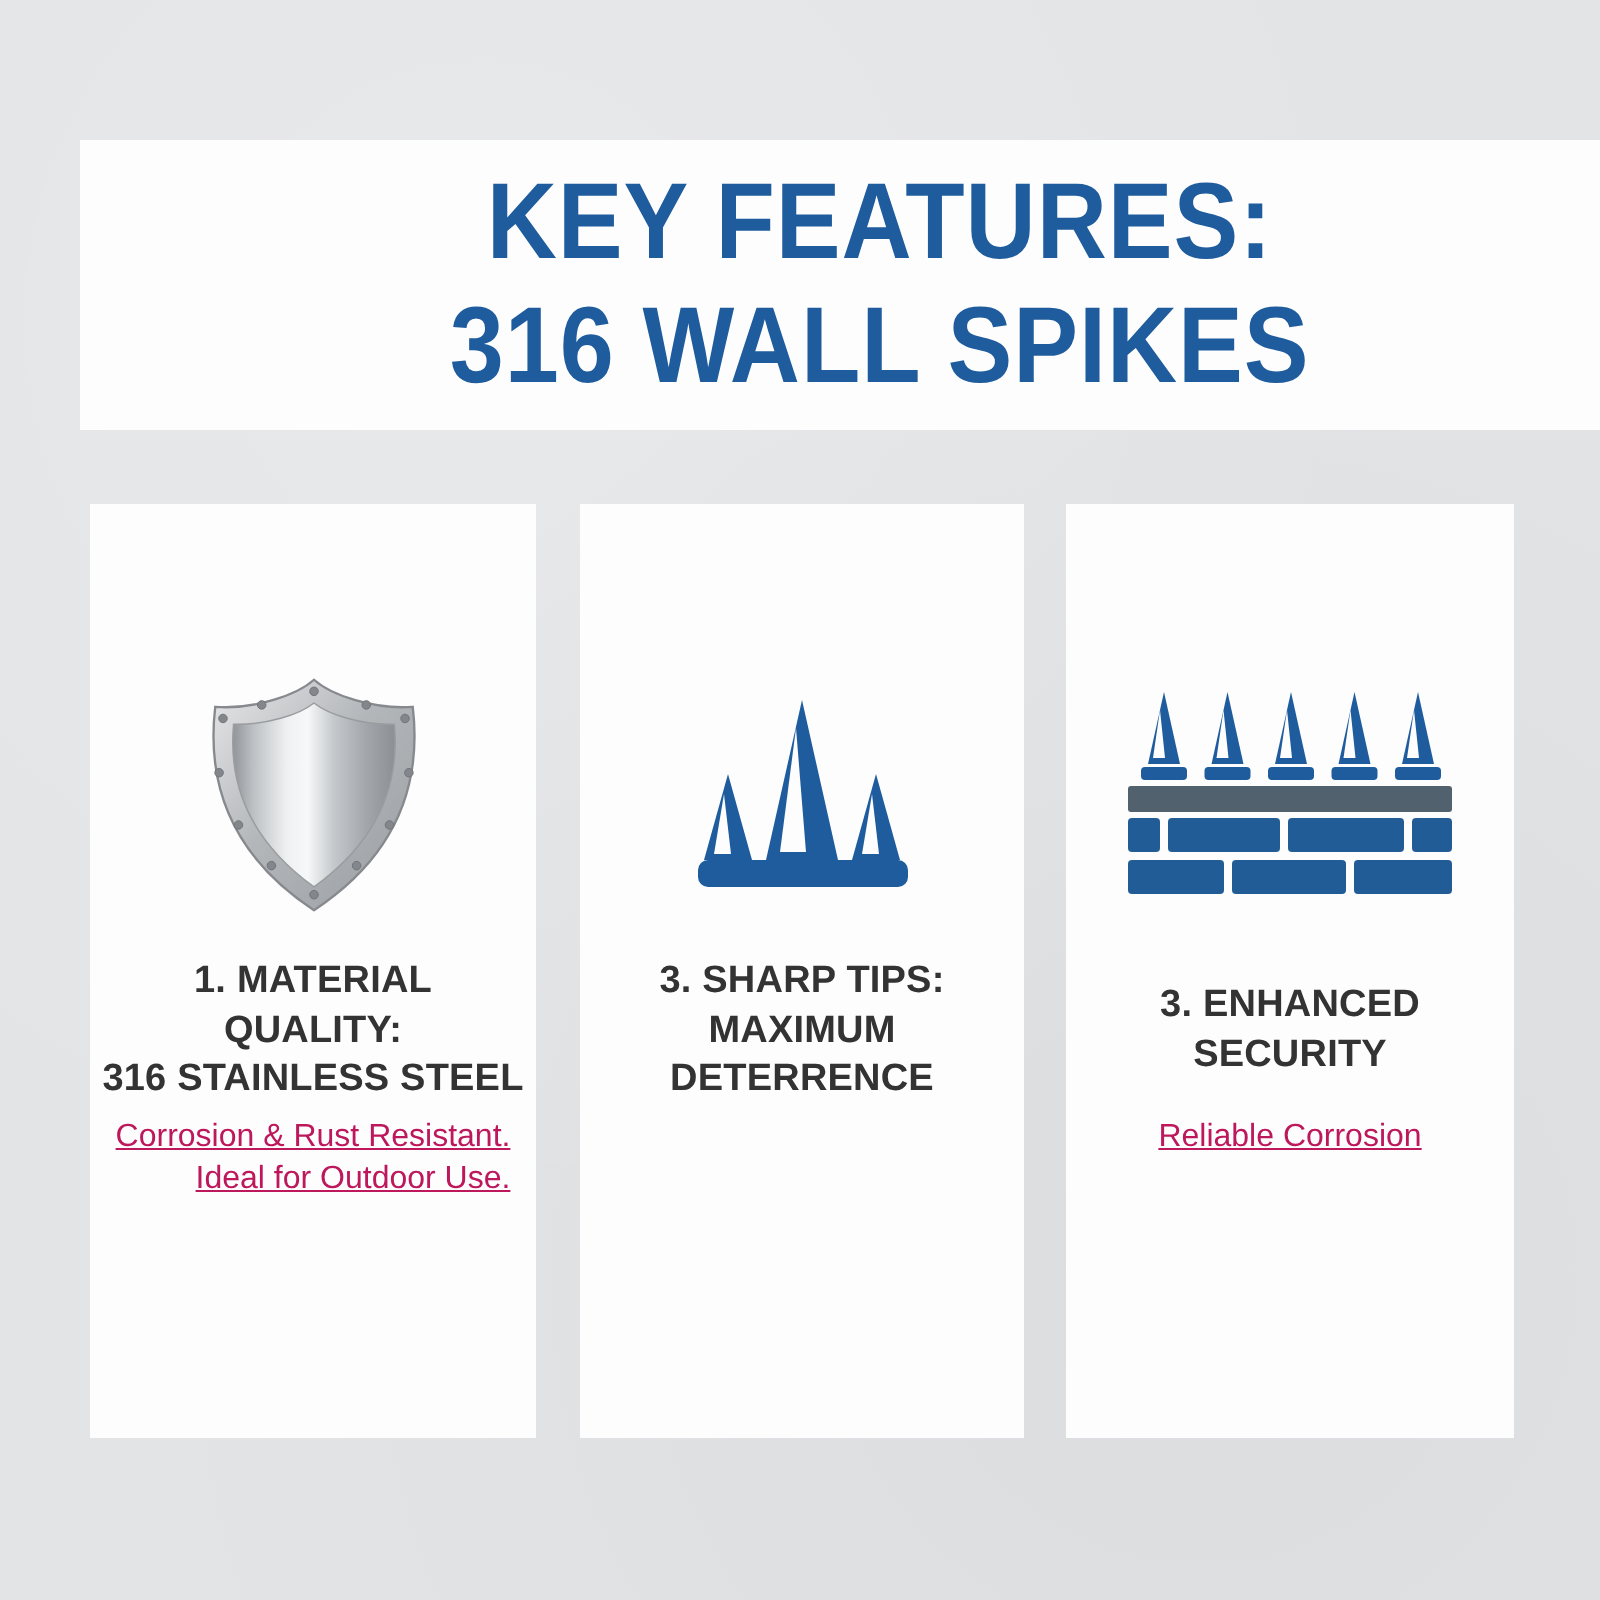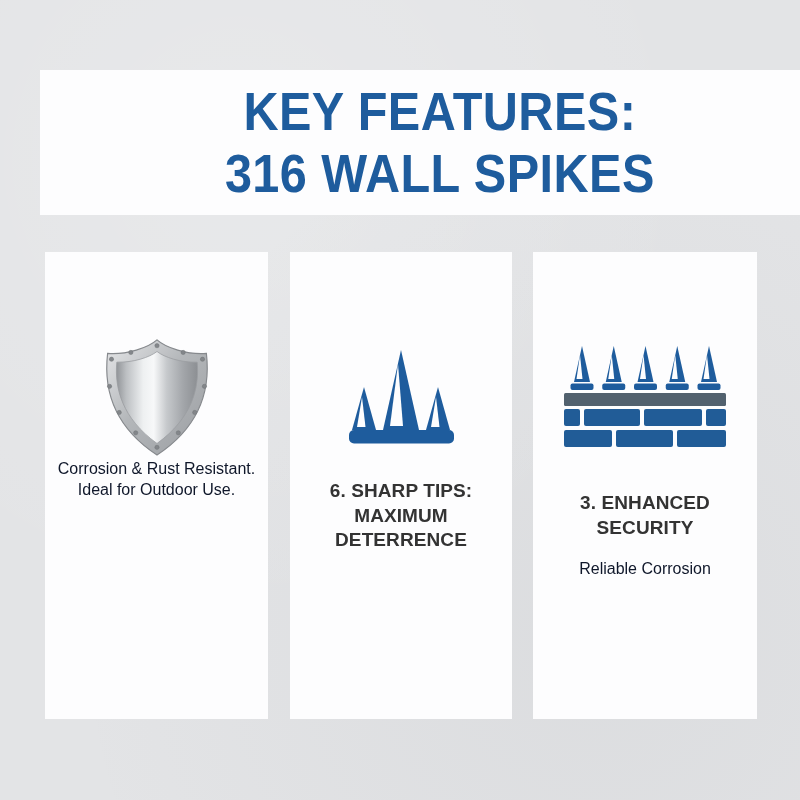--- a/index.html
+++ b/index.html
@@ -51,25 +51,26 @@
     text-align:center;
     white-space:pre-line;
     font-weight:bold;
     font-size:19px;
     line-height:1.3;
     color:#333333;
     letter-spacing:0.1px;
   }
   .card-desc {
     padding:0 6px;
-    text-align:center;
+    text-align:right;
     white-space:pre-line;
     font-size:16px;
     line-height:1.32;
-    color:#0f172a;
+    color:#be185d;
+    text-decoration:underline;
   }
 </style>
 </head>
 <body>
 
 <div class="poster">
 
   <div class="banner">
     <div class="banner-title">KEY FEATURES:
 316 WALL SPIKES</div>
@@ -105,41 +106,43 @@
           <circle cx="11" cy="52" r="2.2"></circle>
           <circle cx="109" cy="52" r="2.2"></circle>
           <circle cx="21" cy="79" r="2.2"></circle>
           <circle cx="99" cy="79" r="2.2"></circle>
           <circle cx="38" cy="100" r="2.2"></circle>
           <circle cx="82" cy="100" r="2.2"></circle>
           <circle cx="60" cy="115" r="2.2"></circle>
         </g>
       </svg>
     </div>
+    <div class="card-title">1. MATERIAL QUALITY:
+316 STAINLESS STEEL</div>
     <div class="card-desc">Corrosion &amp; Rust Resistant.
 Ideal for Outdoor Use.</div>
   </div>
 
   <div class="card card-2">
     <div class="icon-wrap">
       <svg width="105" height="95" viewBox="0 0 105 95" aria-hidden="true">
         <g fill="#1e5c9d">
           <path d="M52,0 L34,80 L70,80 Z"></path>
           <path d="M15,37 L3,80 L27,80 Z"></path>
           <path d="M89,37 L77,80 L101,80 Z"></path>
           <rect x="0" y="80" width="105" height="13.5" rx="5"></rect>
         </g>
         <g fill="#fdfdfe">
           <path d="M49,14 L41,76 L54,76 Z"></path>
           <path d="M13,47 L8,77 L16.5,77 Z"></path>
           <path d="M87,47 L82,77 L90.5,77 Z"></path>
         </g>
       </svg>
     </div>
-    <div class="card-title">6. SHARP TIPS:
+    <div class="card-title">3. SHARP TIPS:
 MAXIMUM
 DETERRENCE</div>
   </div>
 
   <div class="card card-3">
     <div class="icon-wrap">
       <svg width="162" height="103" viewBox="0 0 162 103" aria-hidden="true">
         <g fill="#1e5c9d">
 
           <path d="M18,0 L10,36 L26,36 Z"></path>

